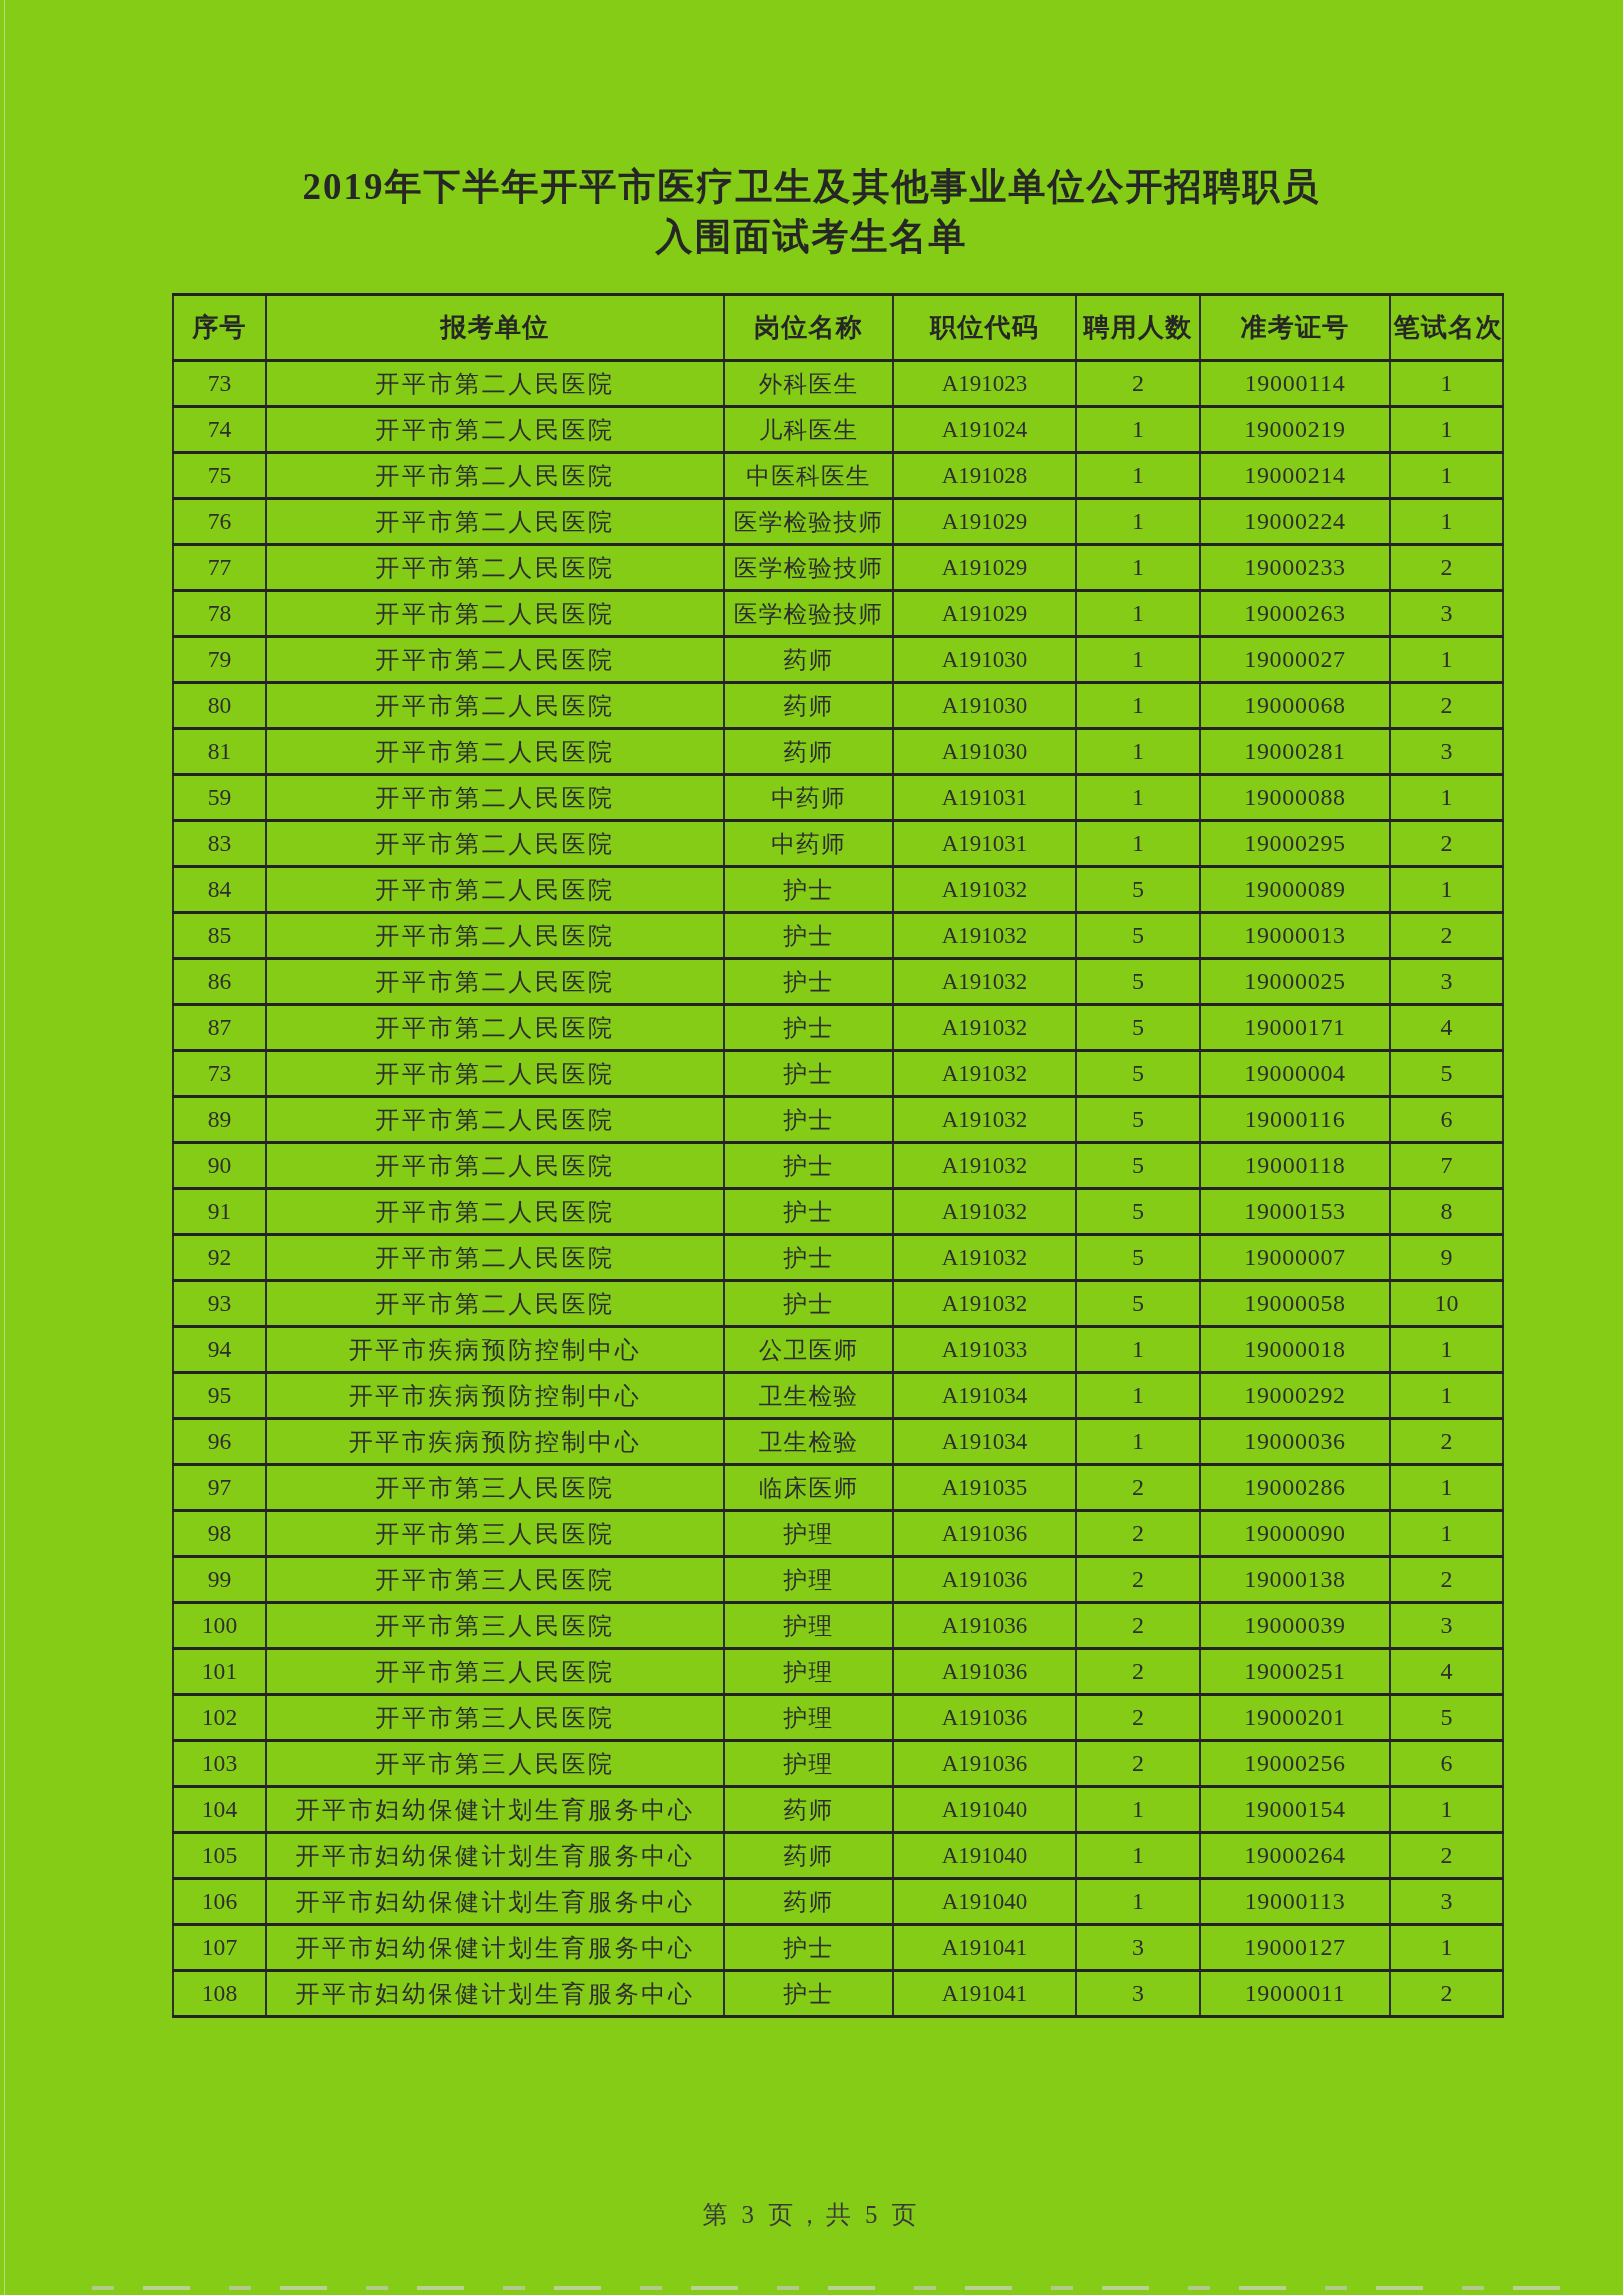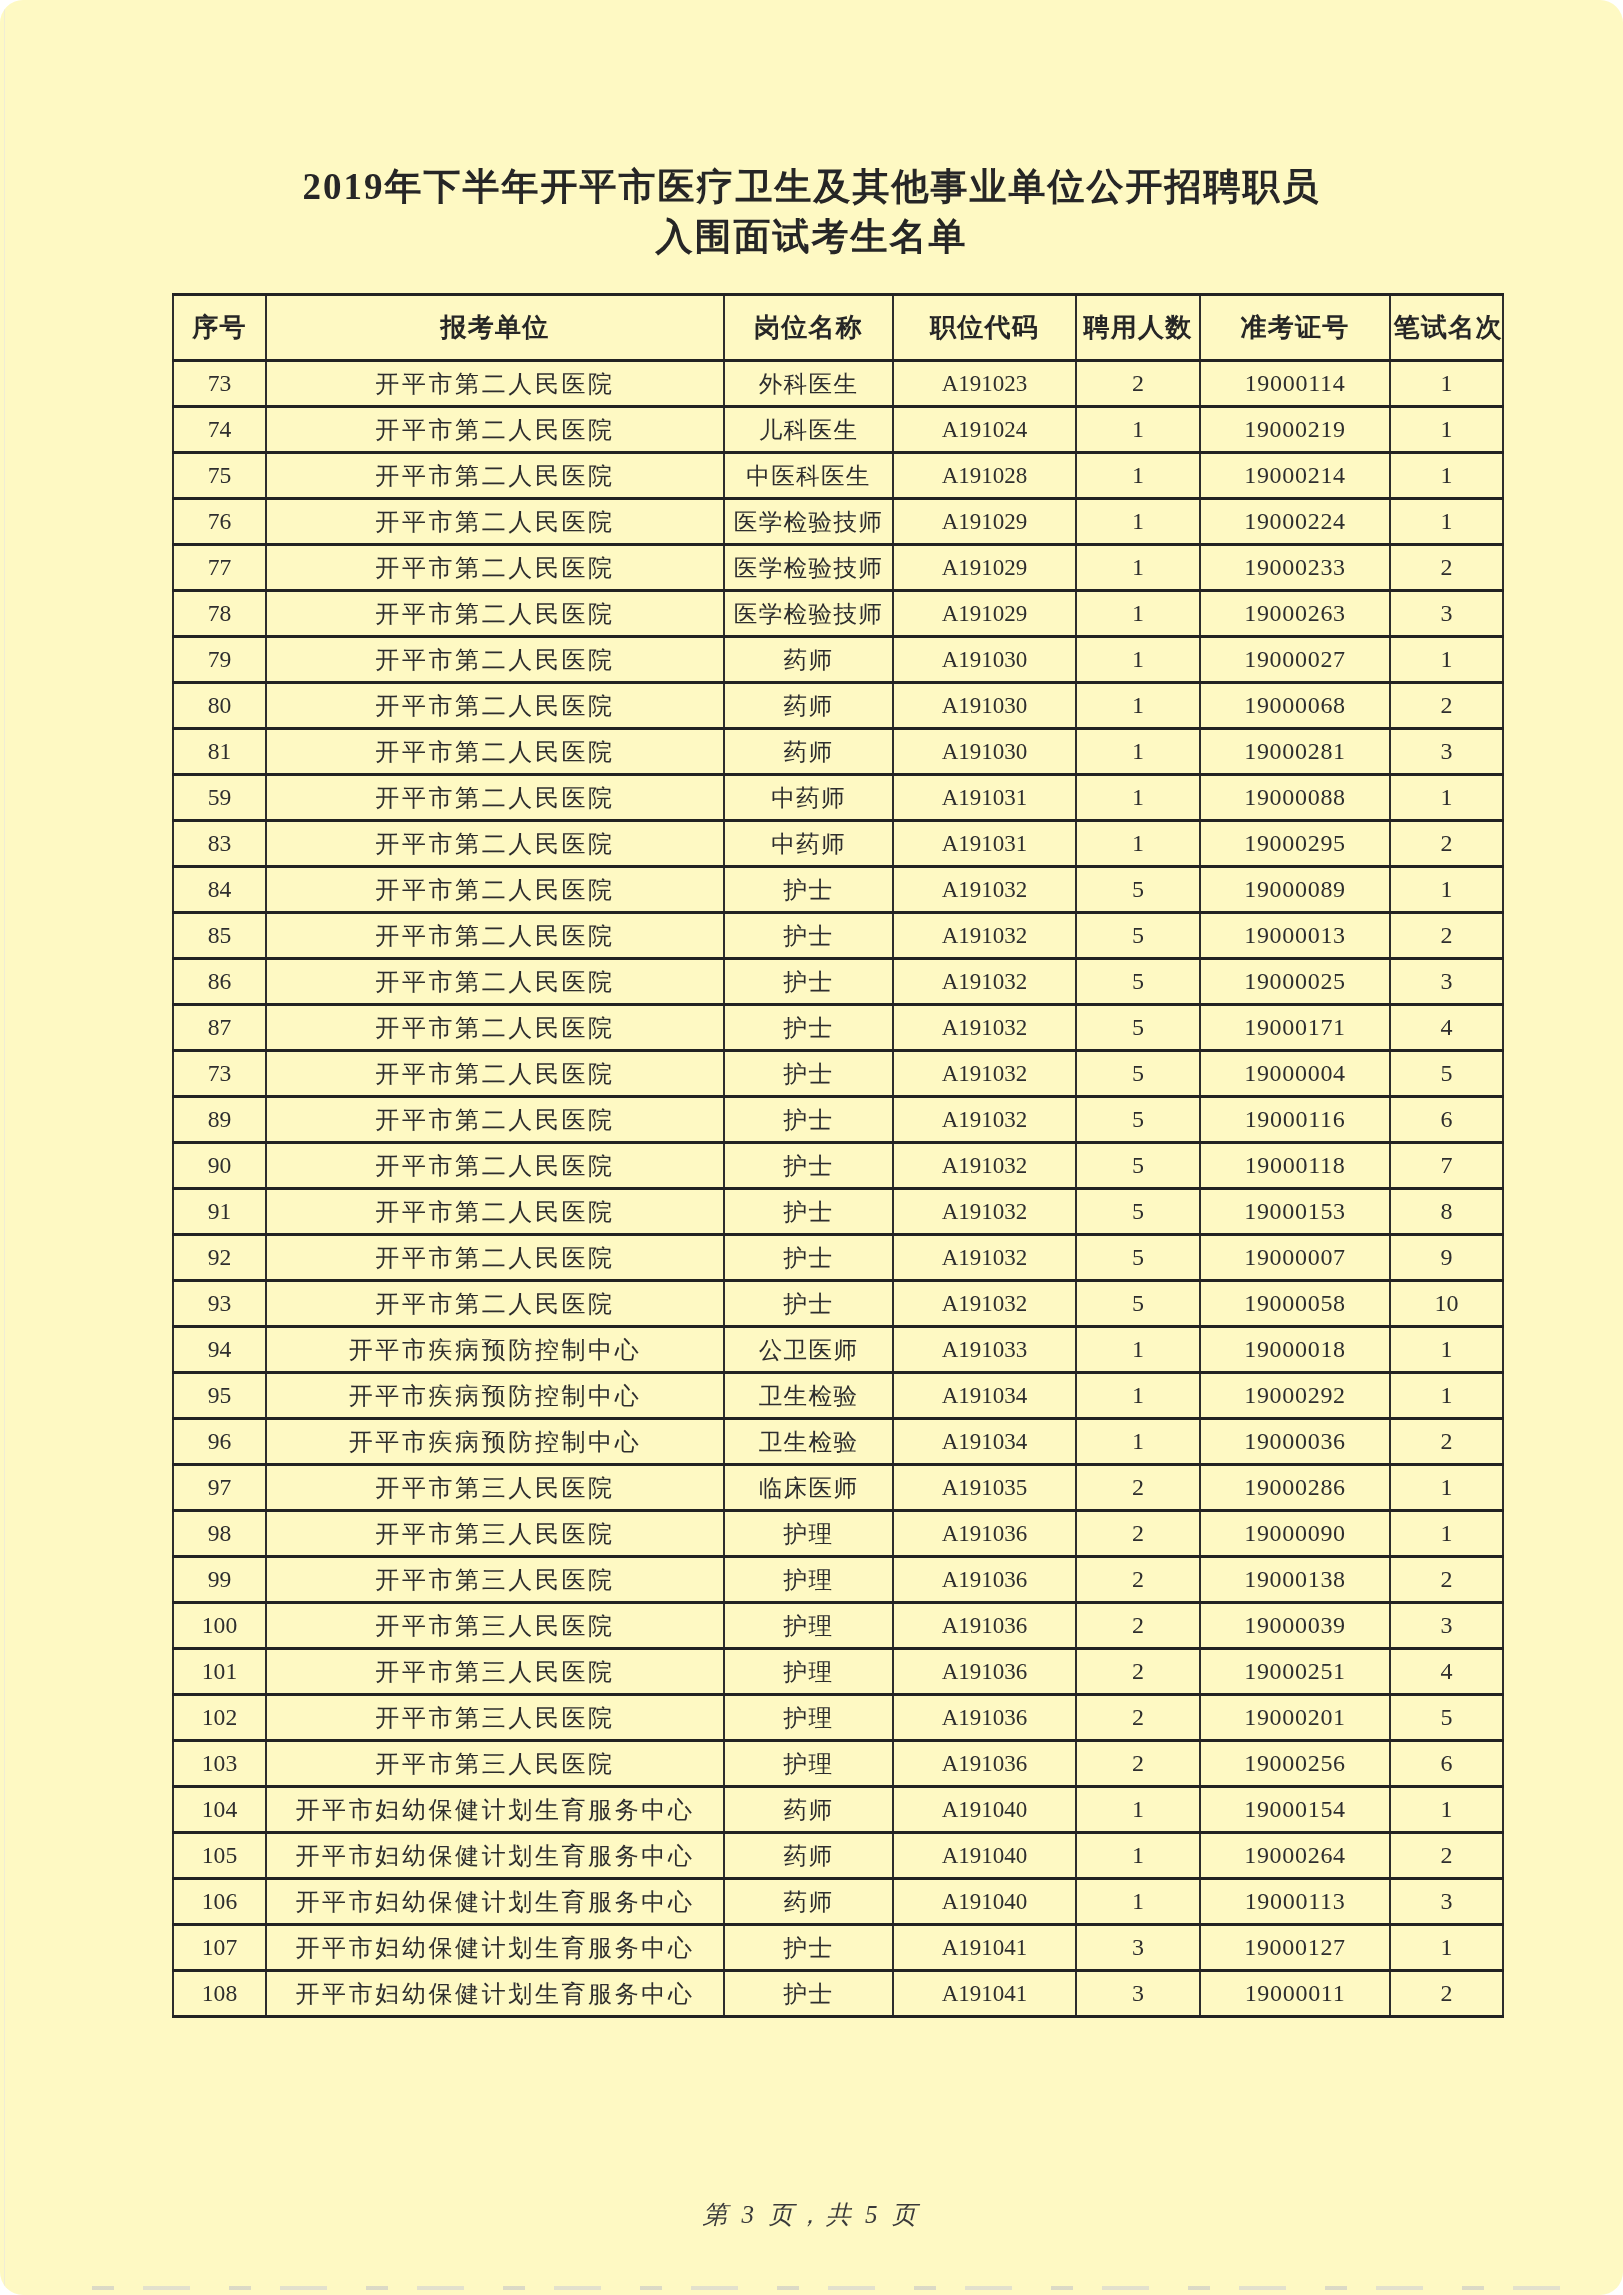--- a/index.html
+++ b/index.html
@@ -4,25 +4,24 @@
 <style>
   html, body {
     margin: 0;
     padding: 0;
     background: #ffffff;
   }
   .page {
     position: relative;
     width: 1623px;
     height: 2295px;
-    background: #fef9c3;
+    background: #84cc16;
     overflow: hidden;
     font-family: "Liberation Serif", serif;
     color: #2b2b2b;
-    border-radius: 23px;
   }
   
   .left-edge {
     position: absolute;
     left: 3.9px;
     top: 0;
     width: 1.3px;
     height: 100%;
     background: #e3e3e1;
     opacity: 0.55;
@@ -80,21 +79,20 @@
   table.roster td.col-6 { font-size: 24px; }
   .footer {
     position: absolute;
     top: 2198px;
     left: 0;
     width: 100%;
     text-align: center;
     font-size: 25px;
     letter-spacing: 3.9px;
     color: #3a3a3a;
-    font-style: italic;
   }
   
   .scan-artifact {
     position: absolute;
     left: 92px;
     top: 2286px;
     width: 1505px;
     height: 3.9px;
     background: repeating-linear-gradient(
       90deg,

